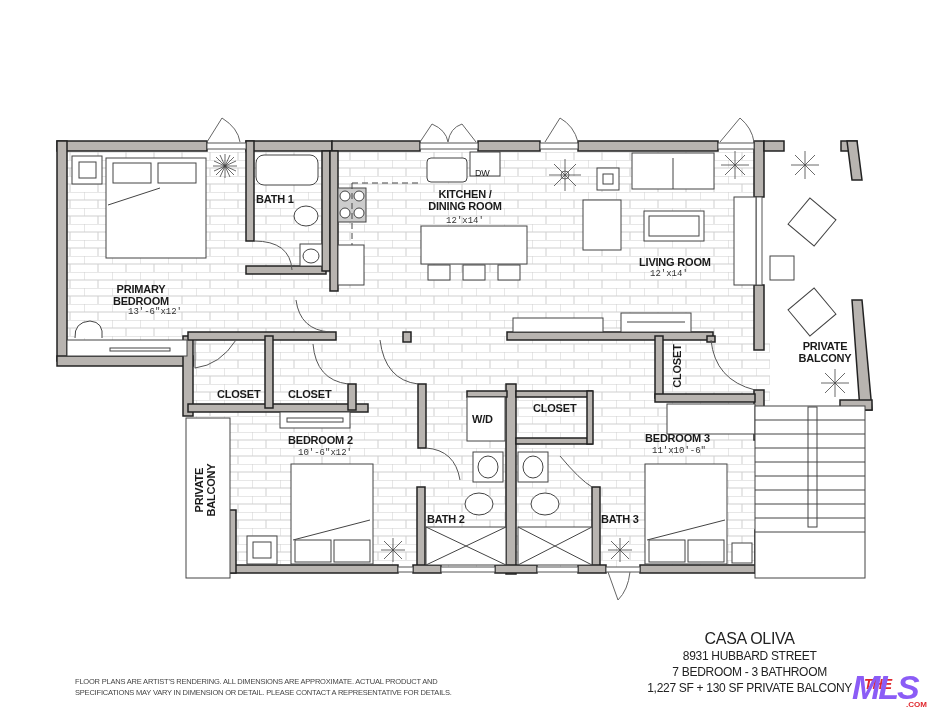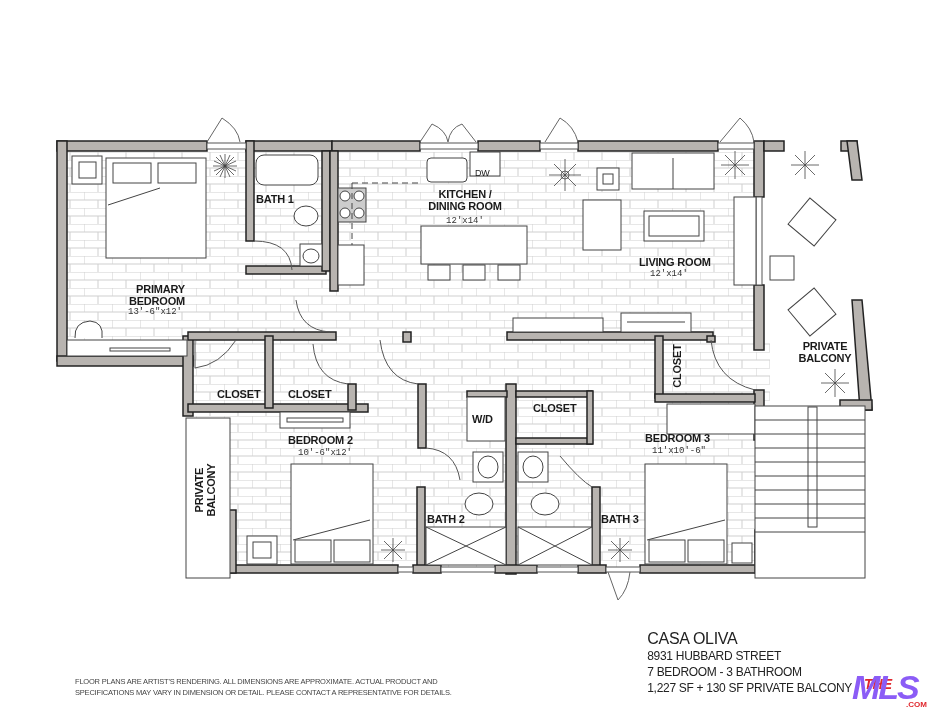--- a/index.html
+++ b/index.html
@@ -1,21 +1,21 @@
 <!DOCTYPE html>
 <html><head>
 <meta charset="utf-8">
 <style>
   html,body{margin:0;padding:0;background:#fff;}
   body{width:932px;height:720px;position:relative;overflow:hidden;font-family:"Liberation Sans",sans-serif;}
   svg#plan{position:absolute;left:0;top:0;}
   .lbl{position:absolute;font-family:"Liberation Sans",sans-serif;font-weight:bold;color:#1a1a1a;text-align:center;line-height:1.1;white-space:nowrap;font-size:11px;letter-spacing:-0.2px;}
   .dim{position:absolute;font-family:Liberation Mono, monospace;font-size:9px;color:#333;text-align:center;white-space:nowrap;}
   .vert{transform:rotate(-90deg);transform-origin:center center;}
-  .title-block{position:absolute;right:80px;top:630px;text-align:left;color:#222;font-family:"Liberation Sans",sans-serif;}
+  .title-block{position:absolute;right:80px;top:630px;text-align:center;color:#222;font-family:"Liberation Sans",sans-serif;}
   .tb-name{font-size:16px;letter-spacing:-0.3px;}
   .tb-line{font-size:12px;letter-spacing:-0.3px;line-height:16px;}
   .disclaimer{position:absolute;left:75px;top:676px;font-size:7.5px;color:#444;line-height:11px;letter-spacing:-0.2px;}
   .mls{position:absolute;left:852px;top:660px;width:80px;height:50px;}
 </style>
 </head>
 <body>
 
 <svg id="plan" width="932" height="720" viewBox="0 0 932 720" xmlns="http://www.w3.org/2000/svg">
   <defs>
@@ -242,21 +242,21 @@
       </g>
     <g transform="translate(393,550)">
         <path d="M-12,0L12,0M0,-12L0,12M-9,-9L9,9M-9,9L9,-9"></path>
       </g>
     <g transform="translate(620,550)">
         <path d="M-12,0L12,0M0,-12L0,12M-9,-9L9,9M-9,9L9,-9"></path>
       </g>
   </g>
 </svg>
 
-<div class="lbl" style="left:125px;top:283px;width:60px;text-align:right;">
+<div class="lbl" style="left:111px;top:283px;width:60px;">
   <div>PRIMARY</div>
   <div>BEDROOM</div>
 </div>
 <div class="dim" style="left:125px;top:307px;width:60px;">13'-6"x12'</div>
 
 <div class="lbl" style="left:256px;top:193px;">BATH 1</div>
 
 <div class="lbl" style="left:420px;top:188px;width:90px;">
   <div>KITCHEN /</div>
   <div>DINING ROOM</div>

